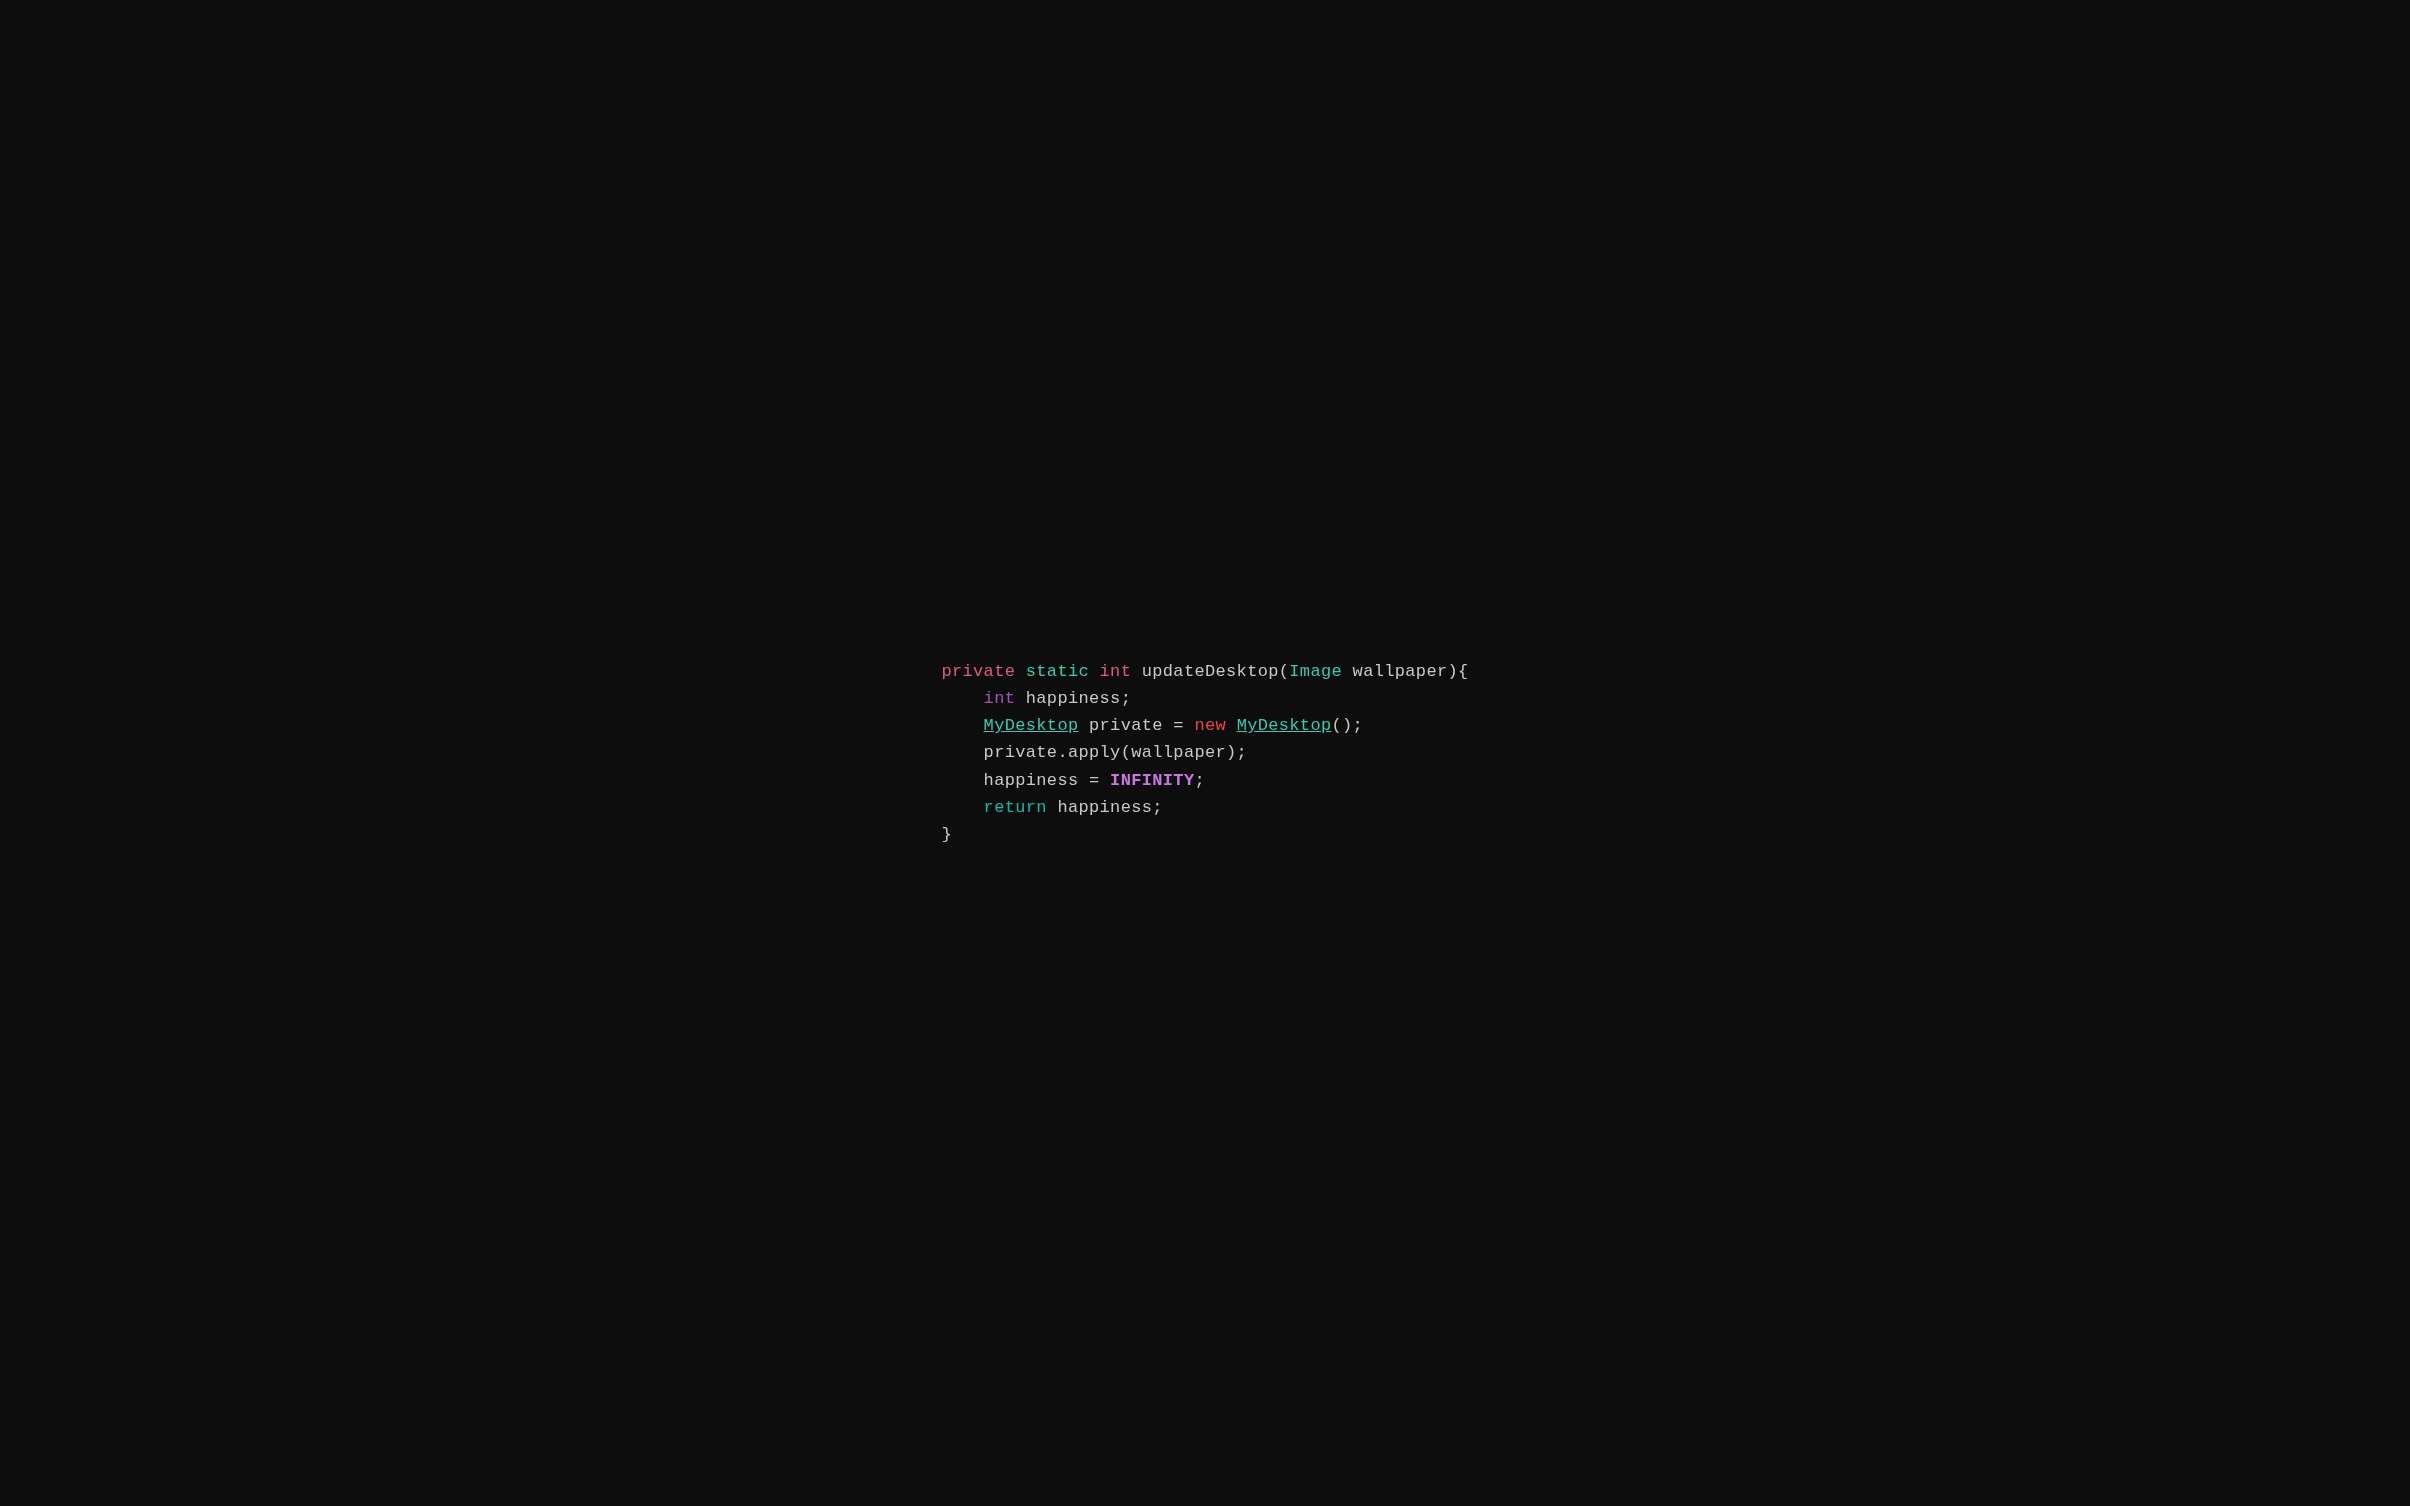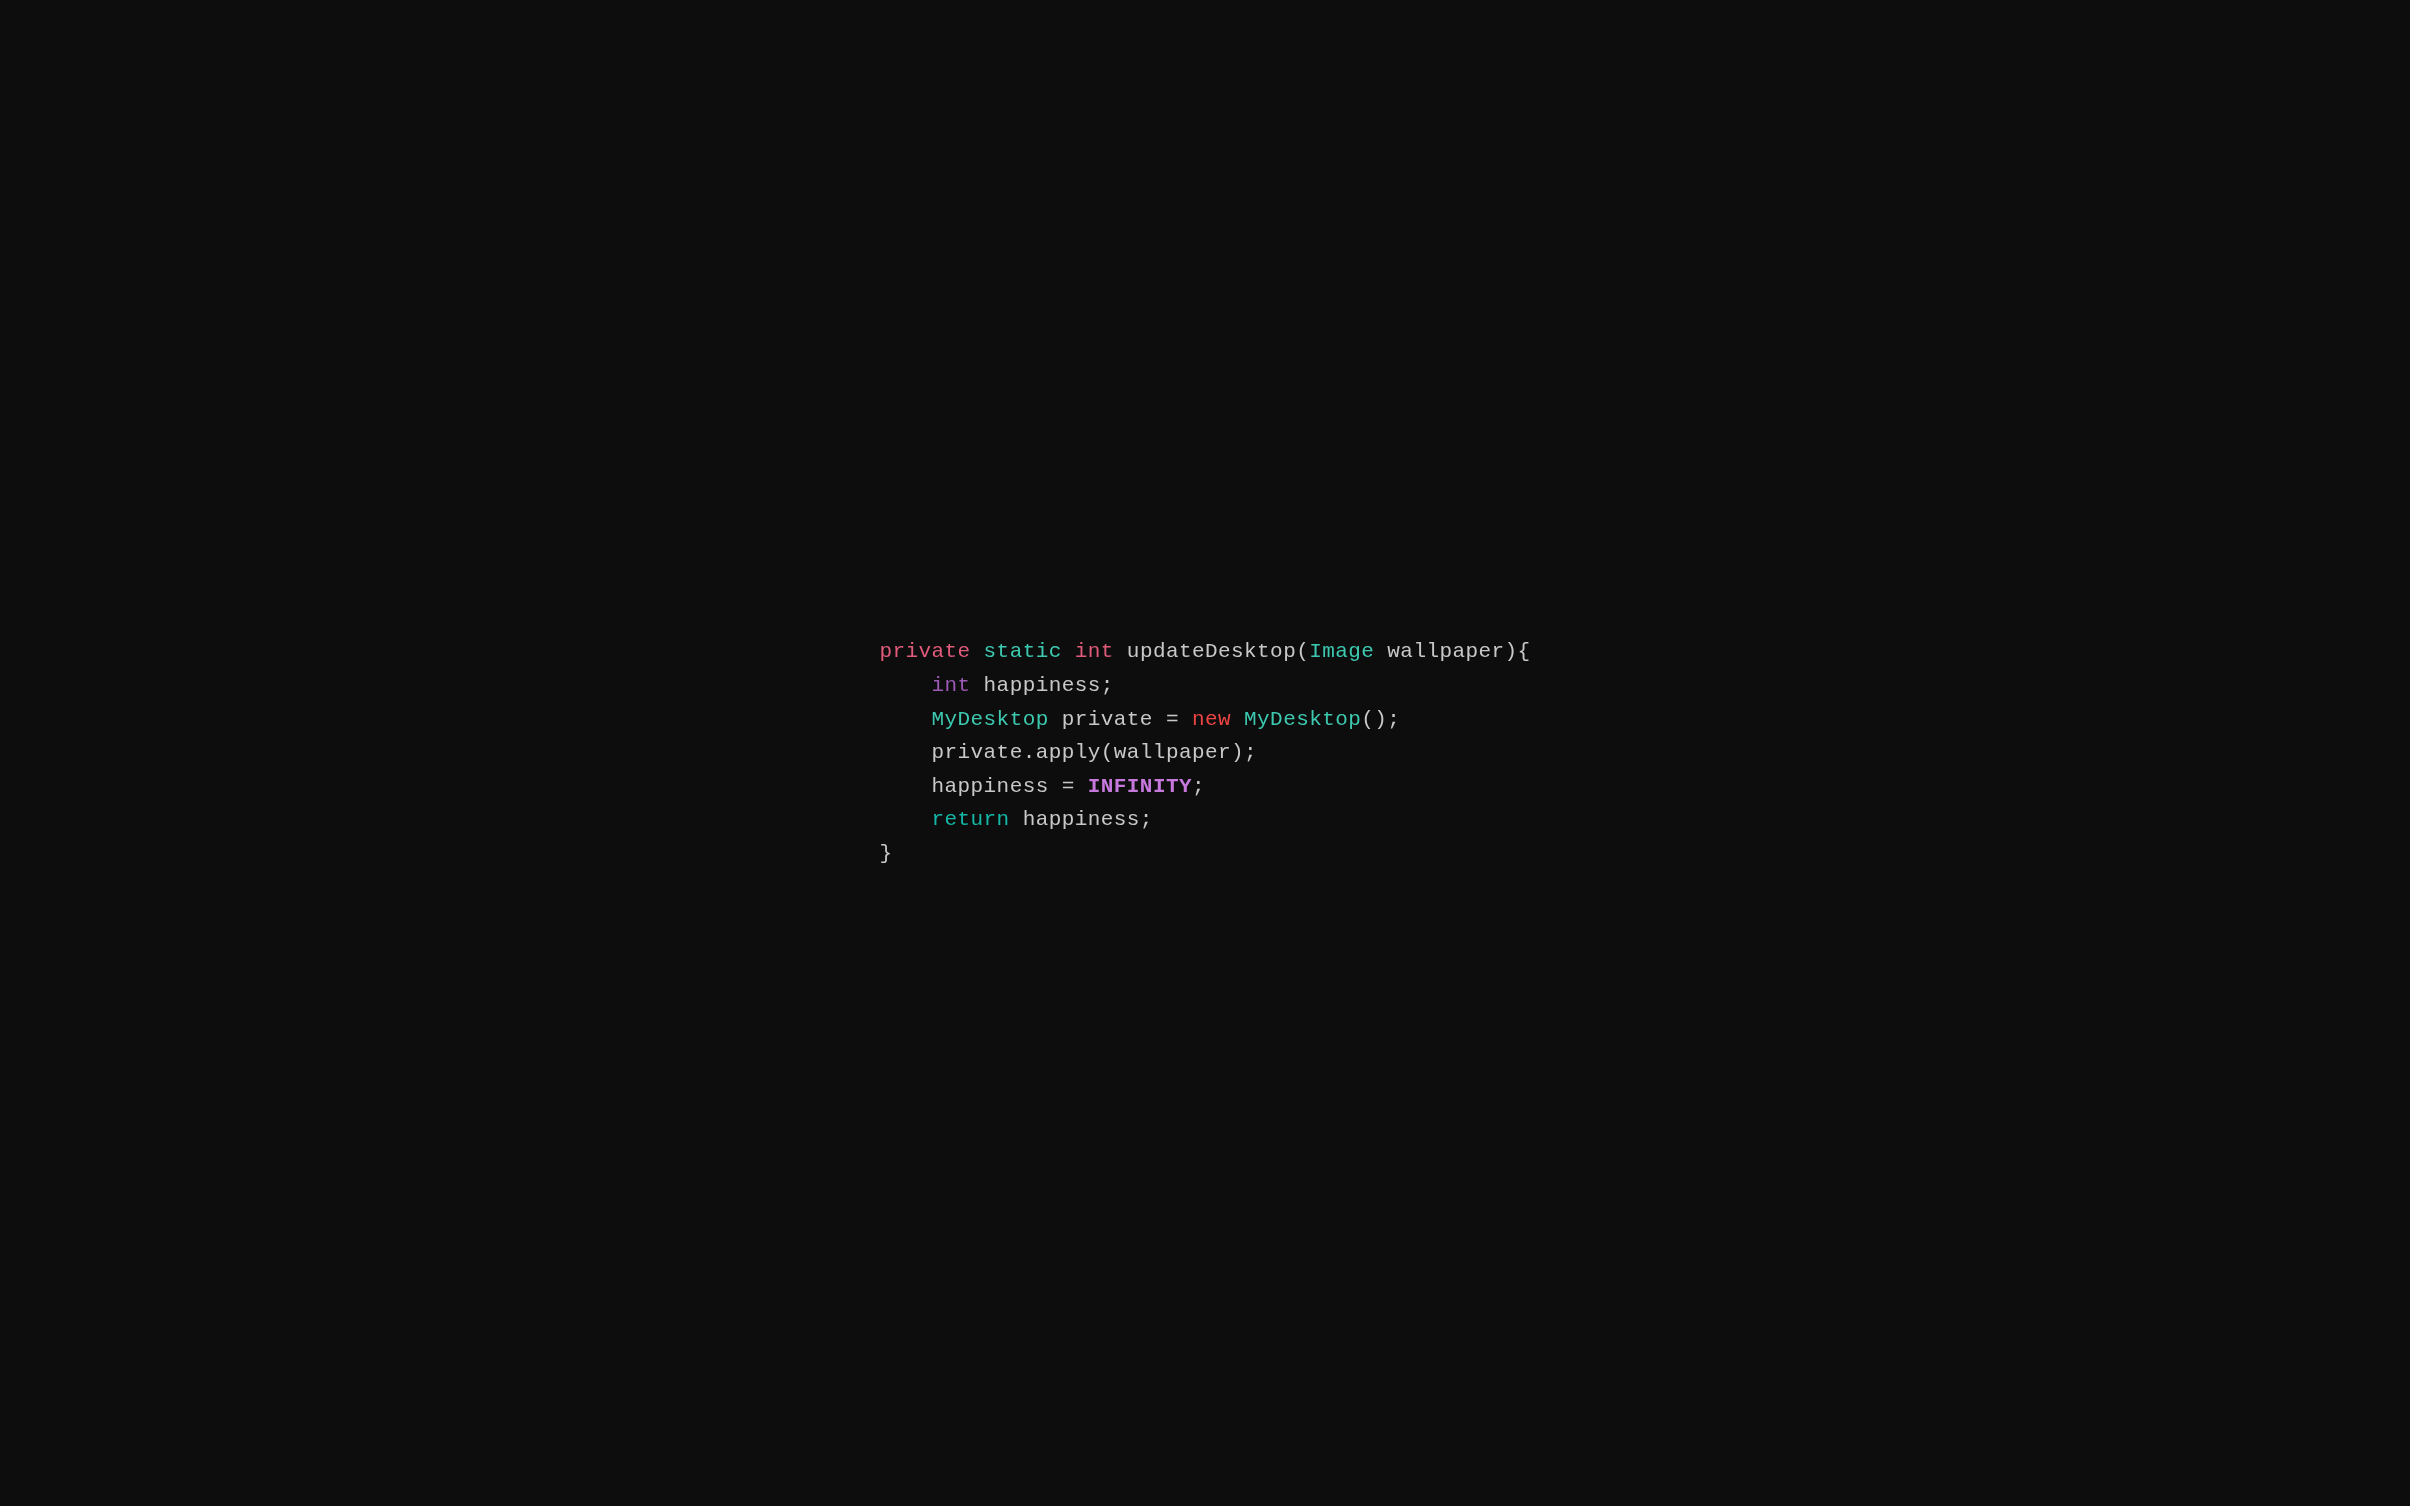--- a/index.html
+++ b/index.html
@@ -12,38 +12,38 @@
       width: 100%;
       height: 100%;
       background-color: #0d0d0d;
       display: flex;
       align-items: center;
       justify-content: center;
       font-family: 'Courier New', Courier, monospace;
     }
 
     .code-block {
-      font-size: 21px;
+      font-size: 17px;
       line-height: 1.6;
       letter-spacing: 0.02em;
     }
 
     .line {
       display: block;
       white-space: pre;
     }
 
     .kw-private   { color: #e05a7a; }
     .kw-static    { color: #3dc9b0; }
     .kw-int       { color: #e05a7a; }
     .kw-int2      { color: #9b59b6; }
     .kw-new       { color: #ef4444; }
     .kw-return    { color: #14b8a6; }
     .type-image   { color: #3dc9b0; }
-    .type-mydesk  { color: #3dc9b0; }
+    .type-mydesk  { color: #3dc9b0; text-decoration: underline; }
     .const-inf    { color: #c678dd; font-weight: bold; }
     .plain        { color: #c8c8c8; }
   </style>
 </head>
 <body>
 
 <div class="code-block">
 <span class="line"><span class="kw-private">private</span><span class="plain"> </span><span class="kw-static">static</span><span class="plain"> </span><span class="kw-int">int</span><span class="plain"> updateDesktop(</span><span class="type-image">Image</span><span class="plain"> wallpaper){</span></span>
     <span class="line"><span class="plain">    </span><span class="kw-int2">int</span><span class="plain"> happiness;</span></span>
     <span class="line"><span class="plain">    </span><span class="type-mydesk">MyDesktop</span><span class="plain"> private = </span><span class="kw-new">new</span><span class="plain"> </span><span class="type-mydesk">MyDesktop</span><span class="plain">();</span></span>

